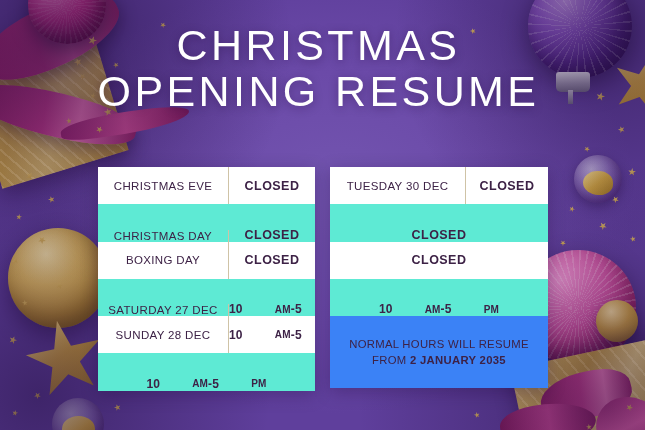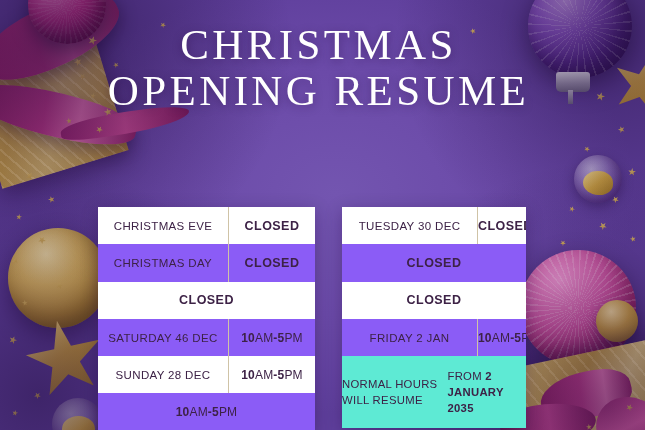--- a/index.html
+++ b/index.html
@@ -186,71 +186,70 @@
     position:absolute;
     background:linear-gradient(150deg,#e8c committed 0%,#c69a3c 100%);
     background:linear-gradient(150deg,#e8c96f 0%,#c69a3c 100%);
     clip-path:polygon(50% 0%,61% 35%,98% 35%,68% 57%,79% 91%,50% 70%,21% 91%,32% 57%,2% 35%,39% 35%);
     opacity:.95;
   }
 
   
   .title{
     position:absolute;left:0;right:8px;top:22px;text-align:center;
-    font-family:Liberation Serif, serif;
+    font-family:Liberation Sans, sans-serif;
     color:#ffffff;
   }
   .title .l1,.title .l2{
     display:block;font-size:43px;line-height:46px;letter-spacing:3.4px;font-weight:400;
     text-shadow:0 2px 10px rgba(35,10,60,.4);
   }
   .title .yr{
     display:block;margin-top:4px;font-size:31px;line-height:34px;letter-spacing:2.2px;
     color:#c9bda8;font-weight:400;
     text-shadow:0 2px 8px rgba(35,10,60,.35);
   }
 
   
   .tables{position:absolute;left:0;top:167px;width:645px;}
   .tbl{
     position:absolute;top:0;
     background:#ffffff;
     box-shadow:0 4px 16px rgba(30,8,55,.30);
     overflow:hidden;
-    margin-top:40px;
   }
   .tbl.left{left:98px;width:217px;}
-  .tbl.right{left:342px;width:184px;}
+  .tbl.right{left:330px;width:218px;}
 
   .row{display:flex;align-items:stretch;height:37.3px;}
-  .row.alt{background:#8b5cf6;}
+  .row.alt{background:#5eead4;align-items:flex-end;}
   .row.plain{background:#ffffff;}
 
   .cell{
     display:flex;align-items:center;justify-content:center;
     color:#3d2246;
     font-family:"Liberation Sans",sans-serif;
     text-align:center;
     white-space:nowrap;
   }
   .cell.day{
     flex:0 0 130px;font-size:11.5px;font-weight:400;letter-spacing:.35px;
     border-right:1px solid #cfc3a6;
   }
   .tbl.right .cell.day{flex:0 0 135px;}
   .cell.hrs{
     flex:1;font-size:12px;font-weight:700;letter-spacing:.2px;
   }
   .cell.hrs.closed{font-size:12.5px;letter-spacing:.45px;}
 
-  .ampm{font-size:12px;font-weight:400;letter-spacing:.2px;}
+  .ampm{font-size:10px;font-weight:700;letter-spacing:.2px;padding-left:32px;}
 
   .footer{
-    background:#5eead4;height:72px;
-    display:flex;flex-direction:row;align-items:center;justify-content:center;
+    background:#3b82f6;height:72px;
+    display:flex;flex-direction:column;align-items:center;justify-content:center;
     color:#3d2246;line-height:16px;
   }
   .footer .f1{font-size:11.3px;font-weight:400;letter-spacing:.3px;}
   .footer .f2{font-size:11.3px;font-weight:400;letter-spacing:.3px;}
   .footer .f2 b{font-weight:700;}
 </style>
 </head>
 <body>
 
 <div class="poster">
@@ -328,24 +327,25 @@
     <div class="tbl left" id="left-table">
         <div class="row plain">
           <div class="cell day">CHRISTMAS EVE</div>
           <div class="cell hrs closed">CLOSED</div>
         </div>
         <div class="row alt">
           <div class="cell day">CHRISTMAS DAY</div>
           <div class="cell hrs closed">CLOSED</div>
         </div>
         <div class="row plain">
-          <div class="cell hrs closed">CLOSED</div>
-        </div>
-        <div class="row alt">
-          <div class="cell day">SATURDAY 46 DEC</div>
+          <div class="cell day">BOXING DAY</div>
+          <div class="cell hrs closed">CLOSED</div>
+        </div>
+        <div class="row alt">
+          <div class="cell day">SATURDAY 27 DEC</div>
           <div class="cell hrs">10<span class="ampm">AM</span>-5<span class="ampm">PM</span></div>
         </div>
         <div class="row plain">
           <div class="cell day">SUNDAY 28 DEC</div>
           <div class="cell hrs">10<span class="ampm">AM</span>-5<span class="ampm">PM</span></div>
         </div>
         <div class="row alt">
           <div class="cell hrs">10<span class="ampm">AM</span>-5<span class="ampm">PM</span></div>
         </div>
       </div>
@@ -354,21 +354,20 @@
           <div class="cell day">TUESDAY 30 DEC</div>
           <div class="cell hrs closed">CLOSED</div>
         </div>
         <div class="row alt">
           <div class="cell hrs closed">CLOSED</div>
         </div>
         <div class="row plain">
           <div class="cell hrs closed">CLOSED</div>
         </div>
         <div class="row alt">
-          <div class="cell day">FRIDAY 2 JAN</div>
           <div class="cell hrs">10<span class="ampm">AM</span>-5<span class="ampm">PM</span></div>
         </div>
         <div class="footer">
           <div class="f1">NORMAL HOURS WILL RESUME</div>
           <div class="f2">FROM <b>2 JANUARY 2035</b></div>
         </div>
       </div>
   </div>
 
 </div>

